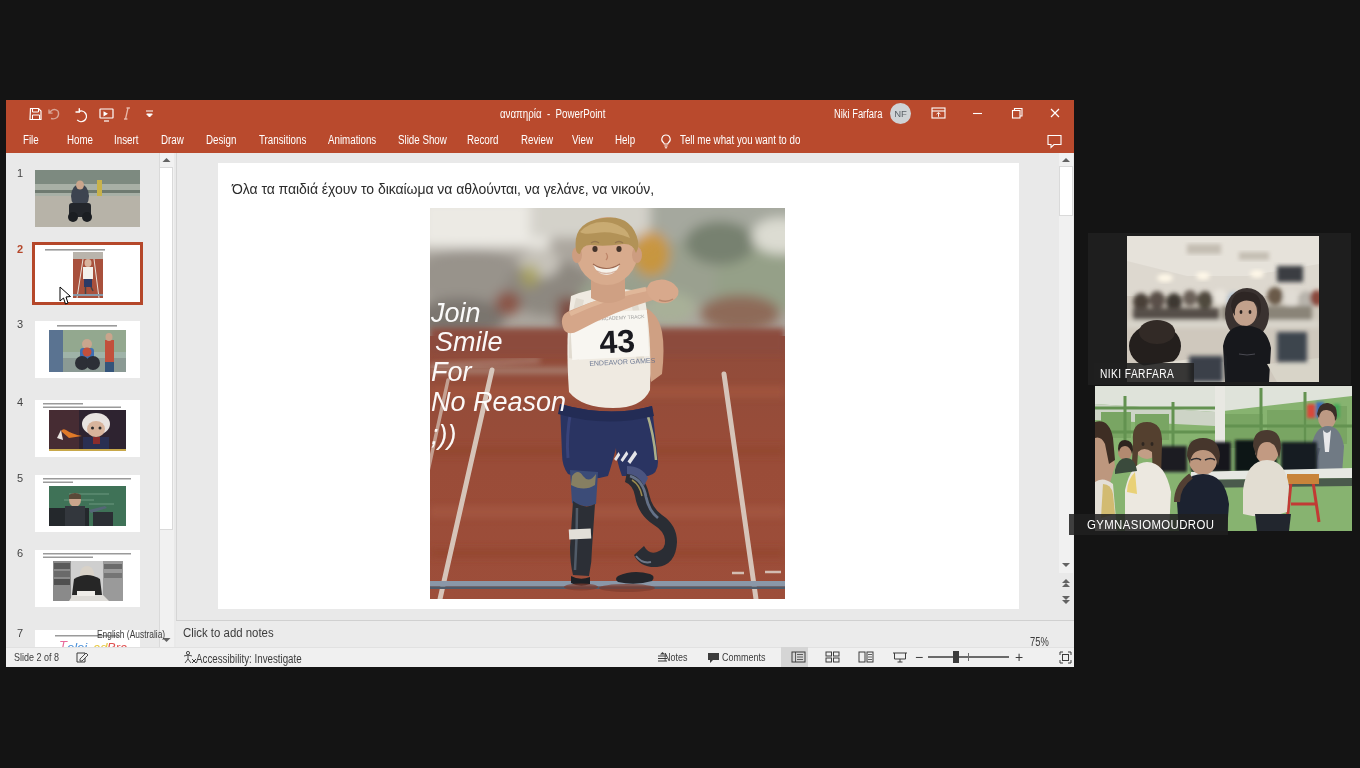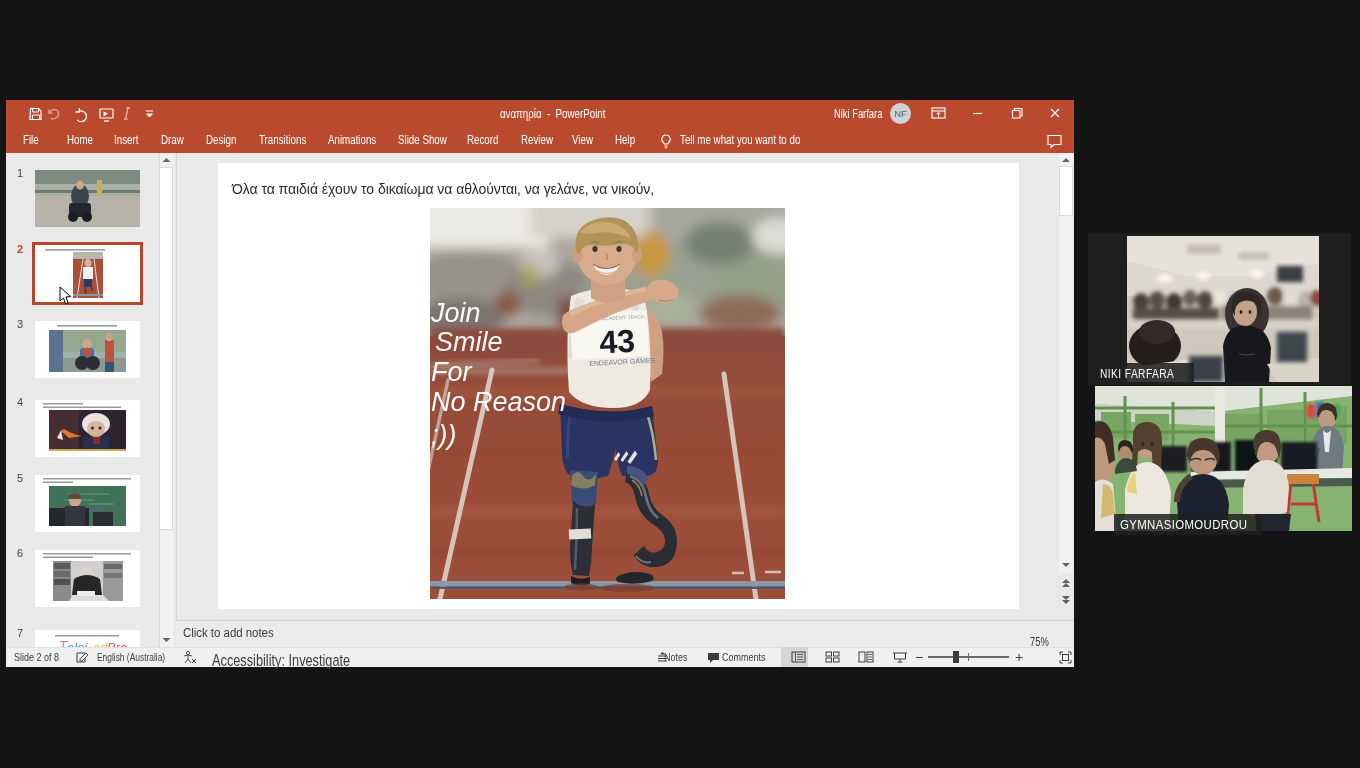--- a/index.html
+++ b/index.html
@@ -370,27 +370,27 @@
 
   <div class="abs" style="left:170px;top:520px;width:898px;height:27px;background:#EBEBEB;border-top:1px solid #D0D0D0;box-sizing:border-box"></div>
   <div class="abs nosel" style="left:177px;top:526px;font-size:12px;color:#3c3c3c"><span class="sx" style="transform:scaleX(0.95)">Click to add notes</span></div>
 
   <div class="abs" style="left:0;top:547px;width:1068px;height:20px;background:#F0F0F0;border-top:1px solid #E1E1E1;box-sizing:border-box"></div>
   <div class="abs nosel" style="left:8px;top:551px;font-size:11.5px;color:#3c3c3c"><span class="sx">Slide 2 of 8</span></div>
   <svg class="abs" style="left:68px;top:550px" width="16" height="15" viewBox="0 0 16 15">
     <path d="M3 3 h8 v9 h-8 z" fill="none" stroke="#3c3c3c" stroke-width="1"></path>
     <path d="M6 9 l6-6 2 2-6 6 h-2 z" fill="#f0f0f0" stroke="#3c3c3c" stroke-width="0.9"></path>
   </svg>
-  <div class="abs nosel" style="left:91px;top:551px;font-size:11.5px;color:#3c3c3c"><span class="sx" style="transform:scaleX(0.73)">English (Australia)</span></div>
+  <div class="abs nosel" style="left:91px;top:528px;font-size:11.5px;color:#3c3c3c"><span class="sx" style="transform:scaleX(0.73)">English (Australia)</span></div>
   <svg class="abs" style="left:175px;top:550px" width="16" height="15" viewBox="0 0 16 15">
     <circle cx="7" cy="3" r="1.6" fill="none" stroke="#3c3c3c" stroke-width="0.9"></circle>
     <path d="M3 6 q4-2 8 0 M7 5 v4 M7 9 l-3 4 M7 9 l3 4" stroke="#3c3c3c" stroke-width="0.9" fill="none"></path>
     <path d="M11 9 l4 4 M15 9 l-4 4" stroke="#3c3c3c" stroke-width="1"></path>
   </svg>
-  <div class="abs nosel" style="left:206px;top:551px;font-size:17px;color:#3c3c3c"><span class="sx" style="transform:scaleX(0.75)">Accessibility: Investigate</span></div>
+  <div class="abs nosel" style="left:190px;top:551px;font-size:13px;color:#3c3c3c"><span class="sx" style="transform:scaleX(0.75)">Accessibility: Investigate</span></div>
 
   <svg class="abs" style="left:649px;top:550px" width="15" height="15" viewBox="0 0 15 15">
     <path d="M3 11 h9 M3 8.5 h9 M3 6 h9" stroke="#3c3c3c" stroke-width="1" fill="none"></path>
     <path d="M5 4.5 l2.5-2.5 2.5 2.5 z" fill="#3c3c3c"></path>
   </svg>
   <div class="abs nosel" style="left:658px;top:551px;font-size:11.5px;color:#3c3c3c"><span class="sx">Notes</span></div>
   <svg class="abs" style="left:700px;top:550px" width="16" height="15" viewBox="0 0 16 15">
     <path d="M2 3 h11 v7 h-6 l-3 3 v-3 h-2 z" fill="#3c3c3c"></path>
   </svg>
   <div class="abs nosel" style="left:716px;top:551px;font-size:11.5px;color:#3c3c3c"><span class="sx">Comments</span></div>
@@ -550,15 +550,15 @@
     <path d="M40 86 q-8 8-8 20 l10 2" fill="#e8c84a" opacity="0.7"></path>
     <path d="M0 50 q10-8 16 4 l4 26 -6 20 q-8 6-14 2 z" fill="#bd977e"></path>
     <path d="M0 36 q14-4 18 16 l2 22 -6 4 -4-20 q-4-8-10-6 z" fill="#3e2e24"></path>
     <path d="M0 96 q8-6 18 2 l4 47 h-22 z" fill="#e4dfd6"></path>
     <path d="M8 98 q8 0 10 10 l2 20 -14 4 z" fill="#c8a83a" opacity="0.65"></path>
     <ellipse cx="30" cy="66" rx="7" ry="8" fill="#b28a70"></ellipse>
     <path d="M23 63 q0-9 7-9 q8 0 8 10 l-1 4 q-2-8-7-8 q-5 0-6 6 z" fill="#2e241e"></path>
     <path d="M20 84 q3-12 11-12 q9 0 11 13 l-22 3 z" fill="#3a4a3c"></path>
   </svg>
 </div>
-<div class="abs" style="left:1114px;top:514px;background:rgba(32,32,32,0.85);padding:1px 7px 2px 6px">
+<div class="abs" style="left:1069px;top:514px;background:rgba(32,32,32,0.85);padding:1px 7px 2px 18px">
   <span style="color:#ffffff;font-size:12px;letter-spacing:0.4px"><span class="sx" style="transform:scaleX(0.95)">GYMNASIOMOUDROU</span></span>
 </div>
 
 </body></html>

